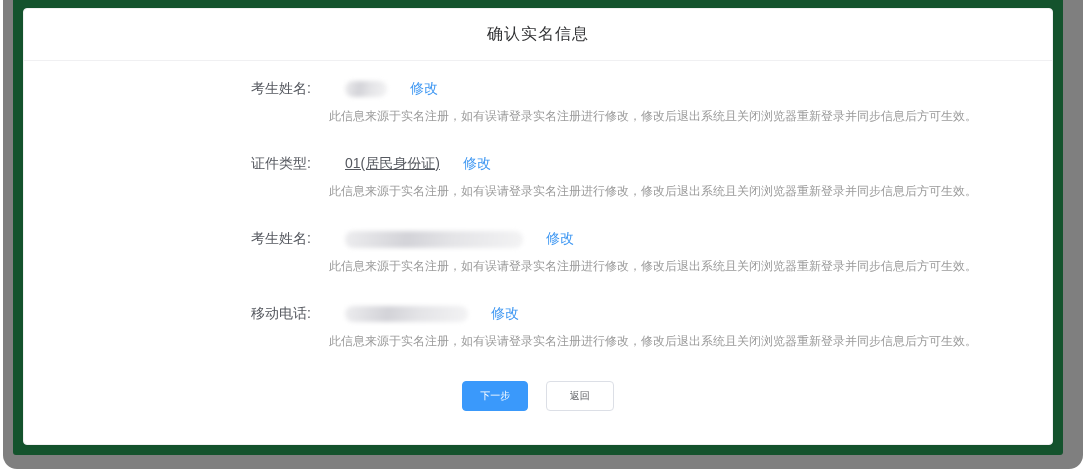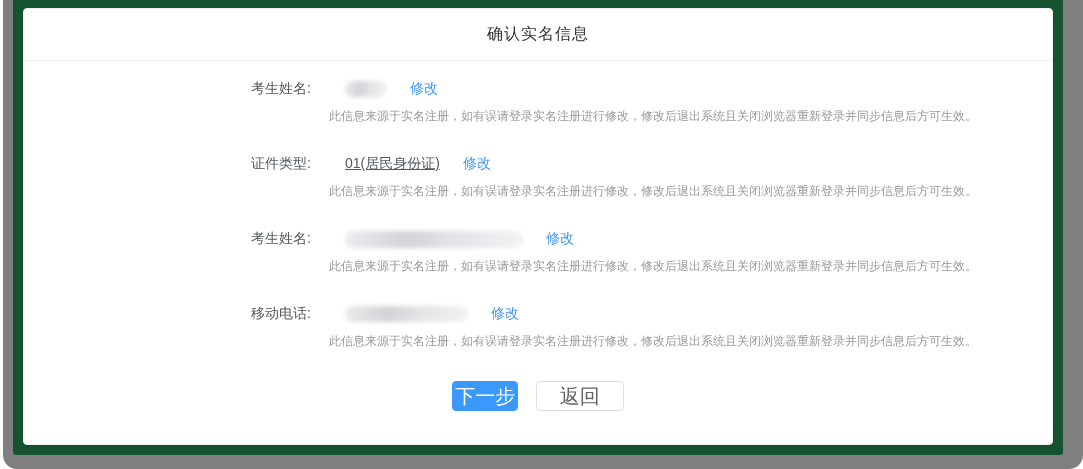--- a/index.html
+++ b/index.html
@@ -33,21 +33,21 @@
   .row-help { margin:9px 0 0 78px; height:17px; font-size:12px; color:#9a9a9a; }
 
   
   .pill { height:16px; border-radius:8px; filter:blur(2px);
     background:linear-gradient(100deg,#ededef 0%,#d3d3d8 35%,#e4e4e7 60%,#f3f3f4 100%); }
   .pill-name  { width:42px; }
   .pill-id    { width:178px; height:17px; }
   .pill-phone { width:123px; }
 
   .actions { margin-top:31px; text-align:center; }
-  .btn { height:30px; font-size:20px; border-radius:4px; cursor:pointer; vertical-align:top;
+  .btn { height:30px; font-size:10px; border-radius:4px; cursor:pointer; vertical-align:top;
     font-family:Liberation Serif, serif; }
   .btn-primary { width:66px; background:#3a99fb; border:1px solid #3a99fb; color:#ffffff; }
   .btn-default { padding:0 23px; background:#ffffff; border:1px solid #dcdfe6; color:#606266;
     margin-left:13px; }
 </style>
 </head>
 <body>
 
 <div class="stage">
   <div class="window-frame"></div>

